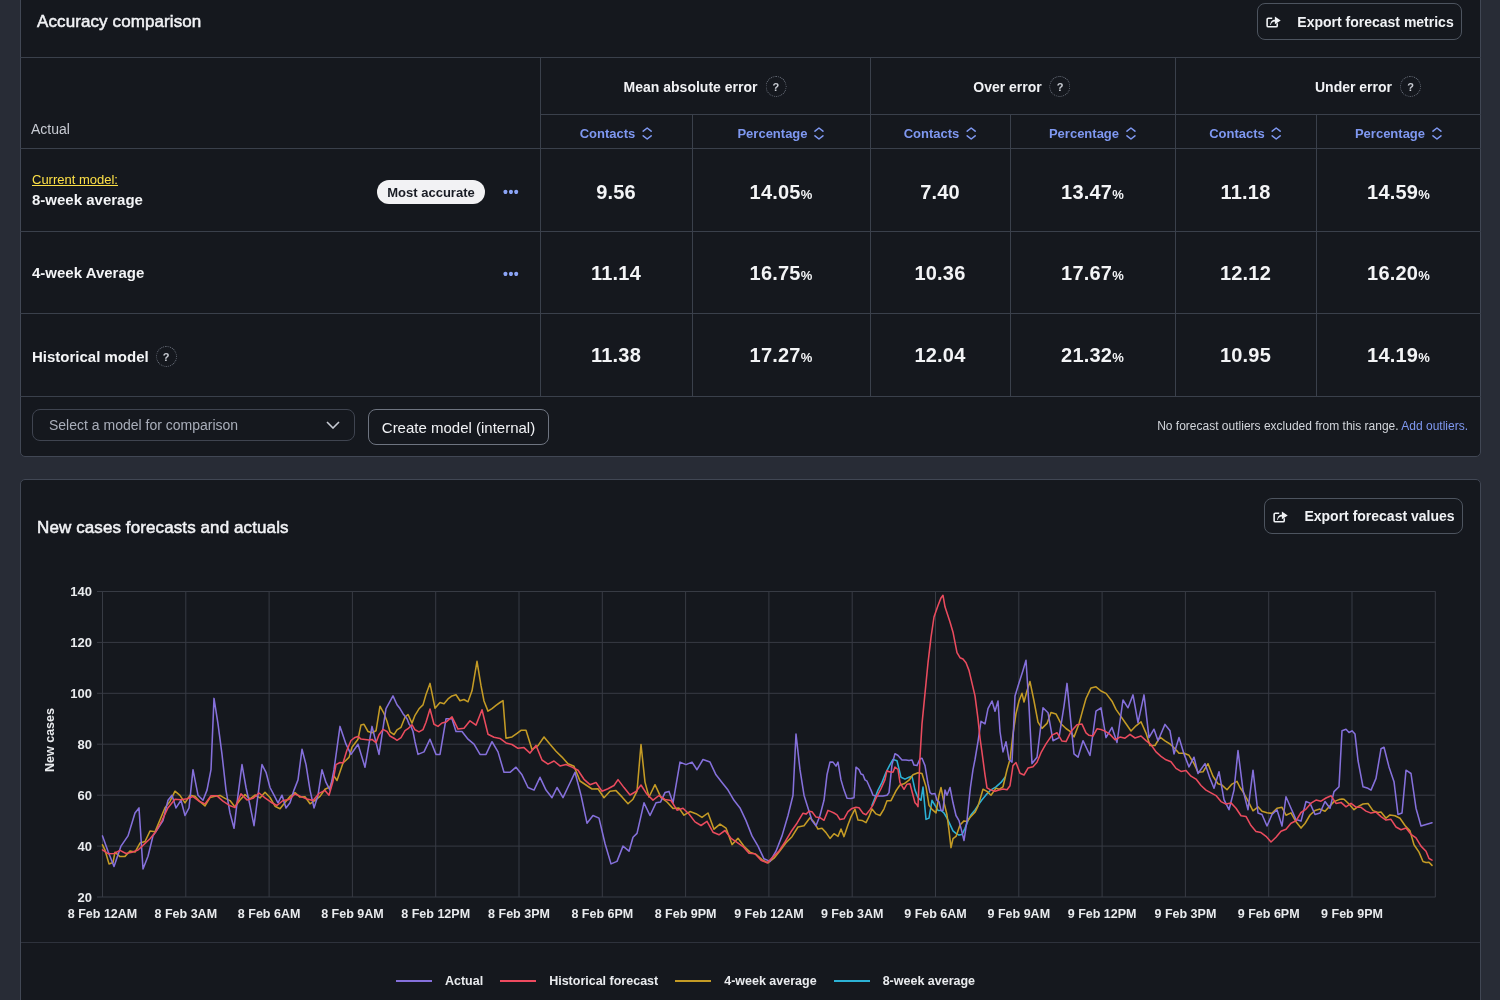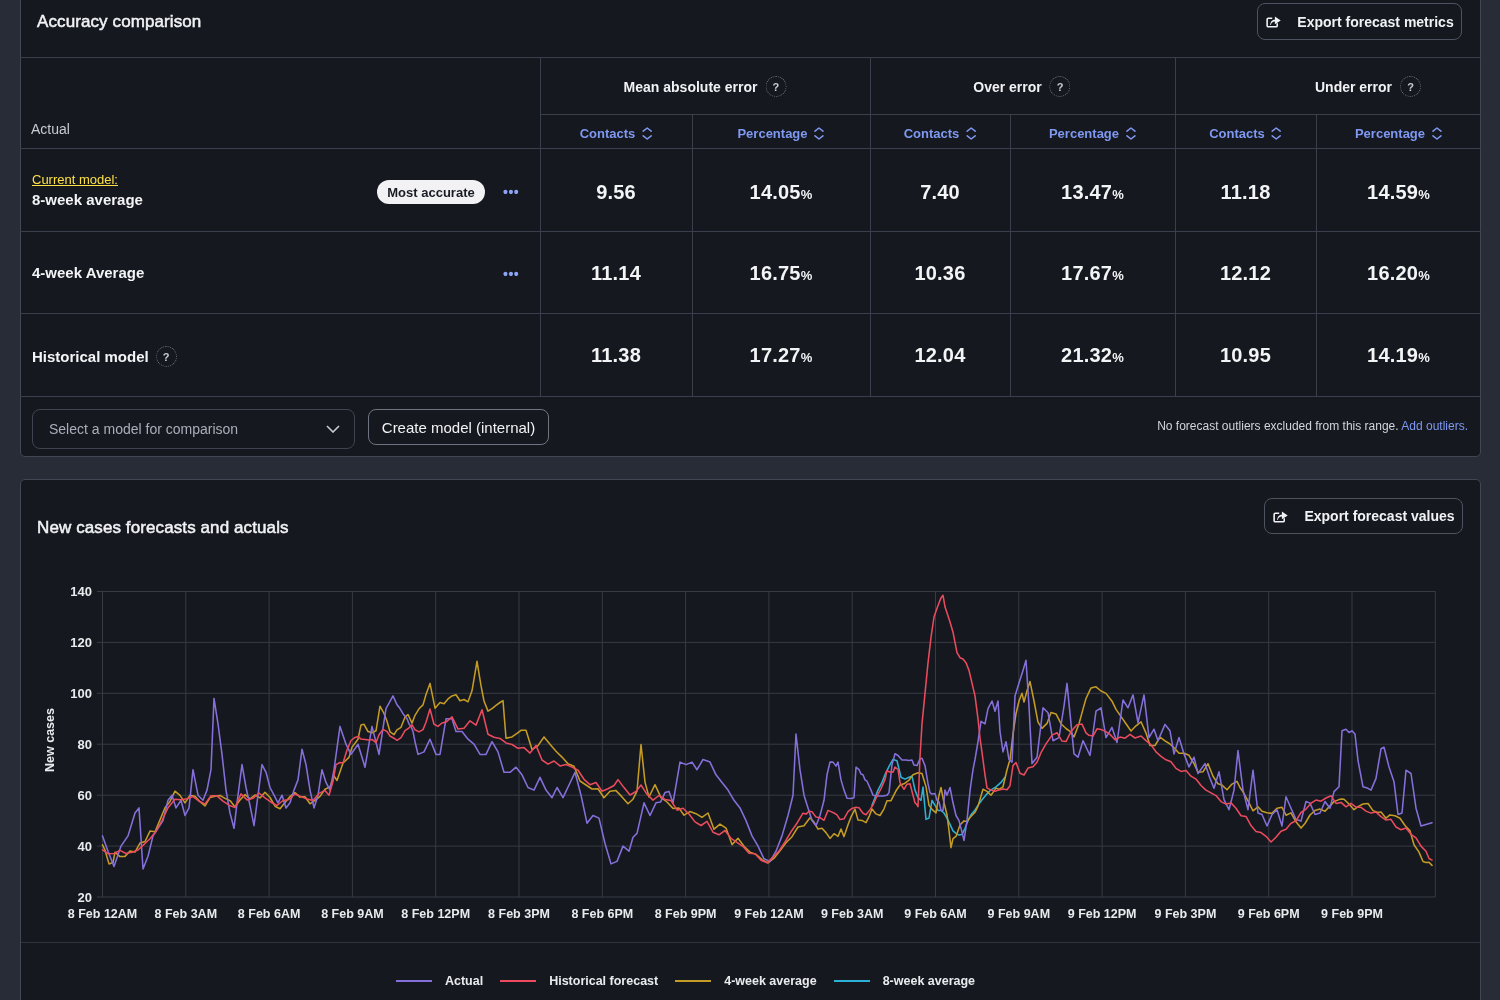--- a/index.html
+++ b/index.html
@@ -97,21 +97,21 @@
 <div class="num" style="left:1092.5px; top:262px;">17.67<span class="pct">%</span></div>
 <div class="num" style="left:1245.5px; top:262px;">12.12</div>
 <div class="num" style="left:1398.5px; top:262px;">16.20<span class="pct">%</span></div>
 <div class="num" style="left:616px; top:344px;">11.38</div>
 <div class="num" style="left:781px; top:344px;">17.27<span class="pct">%</span></div>
 <div class="num" style="left:940px; top:344px;">12.04</div>
 <div class="num" style="left:1092.5px; top:344px;">21.32<span class="pct">%</span></div>
 <div class="num" style="left:1245.5px; top:344px;">10.95</div>
 <div class="num" style="left:1398.5px; top:344px;">14.19<span class="pct">%</span></div>
 
-<div class="abs" style="left:32px; top:409px; width:323px; height:40px; border:1px solid #3f4450; border-radius:8px; display:flex; align-items:center;">
+<div class="abs" style="left:32px; top:409px; width:323px; height:32px; border:1px solid #3f4450; border-radius:8px; display:flex; align-items:center;">
   <span style="margin-left:16px; color:#a9aeba; font-size:14px;">Select a model for comparison</span>
   <svg style="position:absolute; right:14px;" width="14" height="8" viewBox="0 0 14 8" fill="none" stroke="#c7cbd3" stroke-width="1.6">
       <path d="M1 1 L7 7 L13 1"></path>
     </svg>
 </div>
 <div class="abs" style="left:368px; top:409px; width:181px; height:36px; border:1px solid #6e7480; border-radius:8px; display:flex; align-items:center; justify-content:center; color:#f1f2f5; font-size:15px;">Create model (internal)</div>
 <div class="abs" style="right:32px; top:419px; color:#d2d5db; font-size:12px; white-space:nowrap;">No forecast outliers excluded from this range. <span style="color:#7f98f1;">Add outliers.</span></div>
 
 <div class="card" style="left:20px; top:479px; width:1461px; height:560px;"></div>
 

